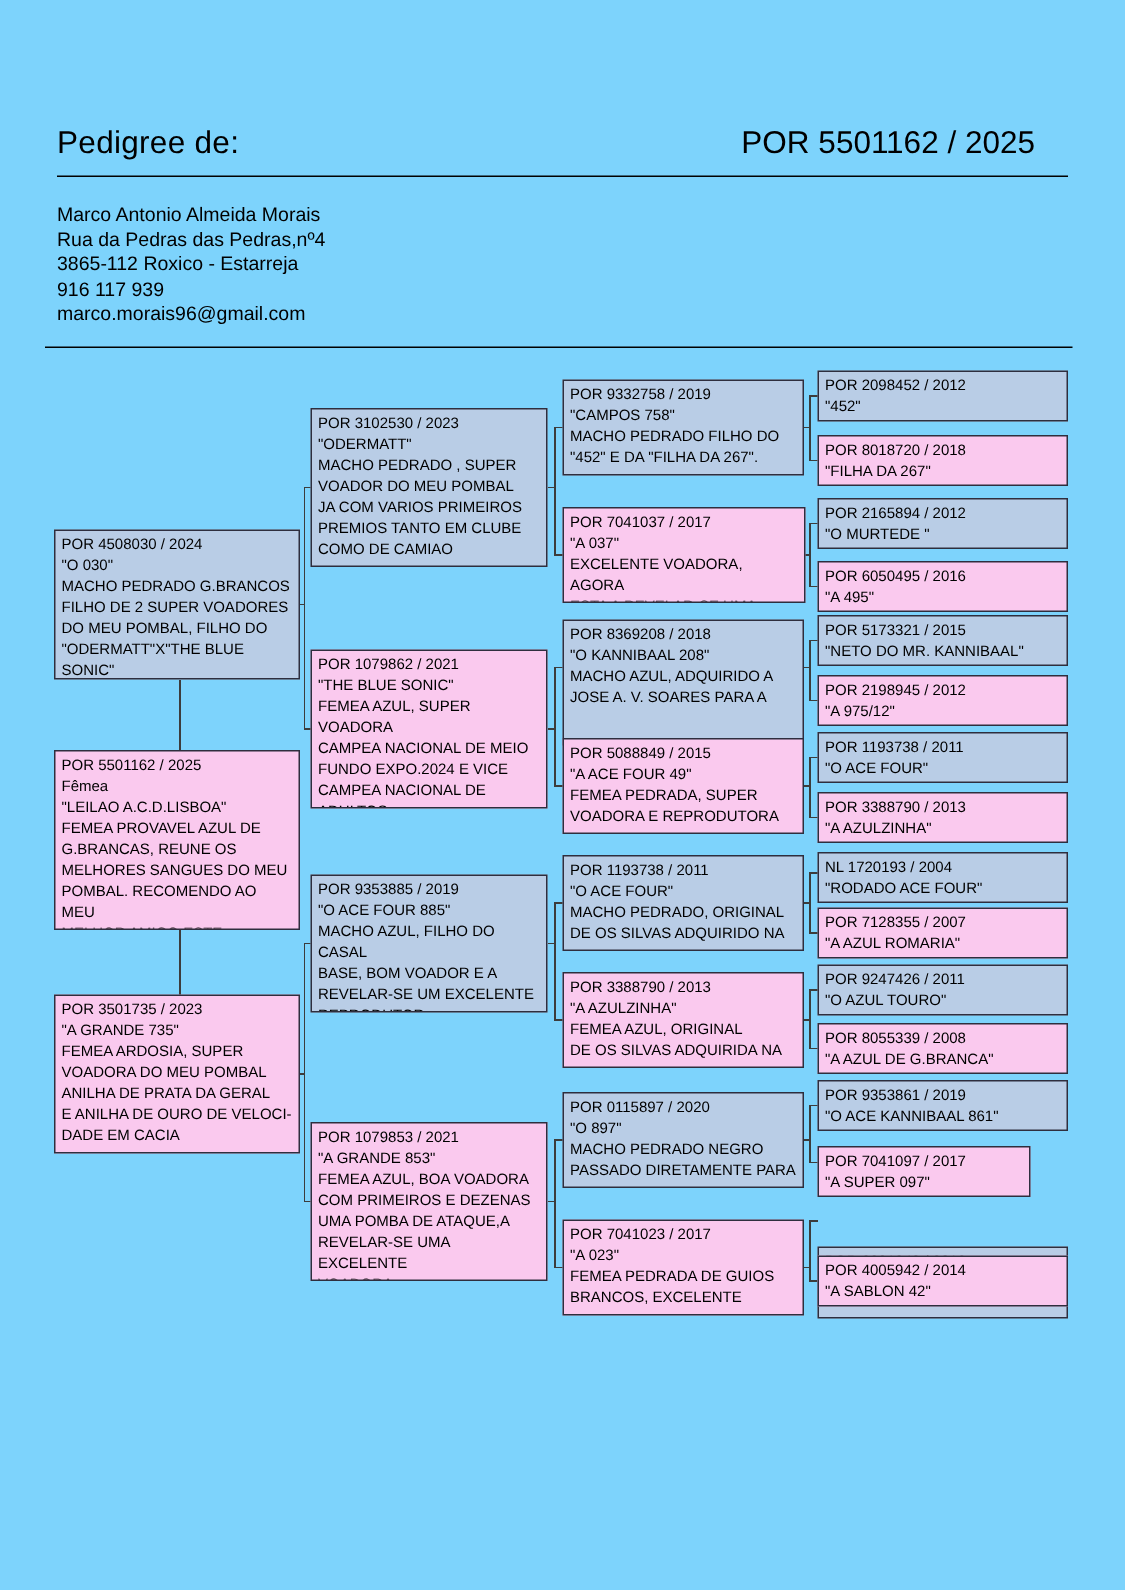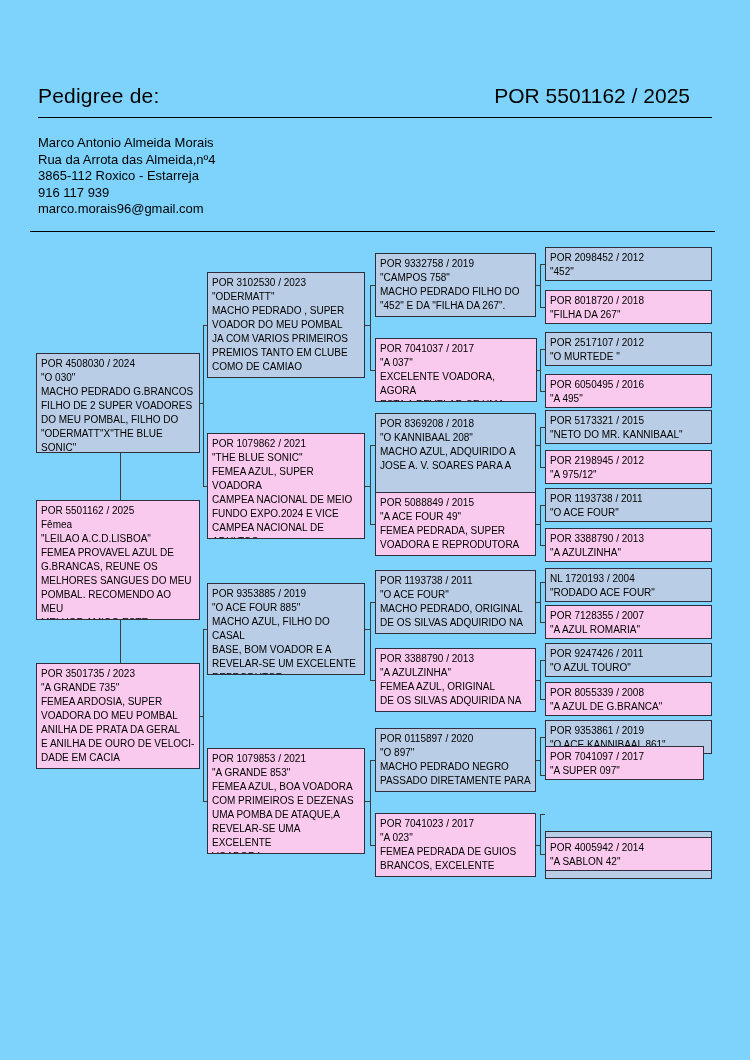--- a/index.html
+++ b/index.html
@@ -38,21 +38,21 @@
 <div class="page">
 
   <div class="header-row">
     <span class="header-title">Pedigree de:</span>
     <span class="header-ring">POR 5501162 / 2025</span>
   </div>
   <div class="rule rule-1"></div>
 
   <div class="owner">
     <div>Marco Antonio Almeida Morais</div>
-    <div>Rua da Arrota das Almeida,nº4</div>
+    <div>Rua da Pedras das Pedras,nº4</div>
     <div>3865-112 Roxico - Estarreja</div>
     <div>916 117 939</div>
     <div>marco.morais96@gmail.com</div>
   </div>
   <div class="rule rule-2"></div>
 
   <svg class="connectors" width="750" height="1060" viewBox="0 0 750 1060">
     <path d="M120,453 V500 M120,620 V663
              M207,325 H203 V486 H207 M203,403 H200
              M207,629 H203 V801 H207 M203,716 H200
@@ -150,21 +150,21 @@
 PASSADO DIRETAMENTE PARA</div>
   <div class="box female" style="left:375px;top:813px;width:161px;height:64px">POR 7041023 / 2017
 "A 023"
 FEMEA PEDRADA DE GUIOS
 BRANCOS, EXCELENTE</div>
 
   <div class="box male" style="left:545px;top:247px;width:167px;height:34px">POR 2098452 / 2012
 "452"</div>
   <div class="box female" style="left:545px;top:290px;width:167px;height:34px">POR 8018720 / 2018
 "FILHA DA 267"</div>
-  <div class="box male" style="left:545px;top:332px;width:167px;height:34px">POR 2517107 / 2012
+  <div class="box male" style="left:545px;top:332px;width:167px;height:34px">POR 2165894 / 2012
 "O MURTEDE "</div>
   <div class="box female" style="left:545px;top:374px;width:167px;height:34px">POR 6050495 / 2016
 "A 495"</div>
   <div class="box male" style="left:545px;top:410px;width:167px;height:34px">POR 5173321 / 2015
 "NETO  DO MR. KANNIBAAL"</div>
   <div class="box female" style="left:545px;top:450px;width:167px;height:34px">POR 2198945 / 2012
 "A 975/12"</div>
   <div class="box male" style="left:545px;top:488px;width:167px;height:34px">POR 1193738 / 2011
 "O ACE FOUR"</div>
   <div class="box female" style="left:545px;top:528px;width:167px;height:34px">POR 3388790 / 2013
@@ -172,20 +172,20 @@
   <div class="box male" style="left:545px;top:568px;width:167px;height:34px">NL 1720193 / 2004
 "RODADO ACE FOUR"</div>
   <div class="box female" style="left:545px;top:605px;width:167px;height:34px">POR 7128355 / 2007
 "A AZUL ROMARIA"</div>
   <div class="box male" style="left:545px;top:643px;width:167px;height:34px">POR 9247426 / 2011
 "O AZUL TOURO"</div>
   <div class="box female" style="left:545px;top:682px;width:167px;height:34px">POR 8055339 / 2008
 "A AZUL DE G.BRANCA"</div>
   <div class="box male" style="left:545px;top:720px;width:167px;height:34px">POR 9353861 / 2019
 "O ACE KANNIBAAL 861"</div>
-  <div class="box female" style="left:545px;top:746px;width:159px;height:34px">POR 7041097 / 2017
+  <div class="box female" style="left:545px;top:764px;width:142px;height:34px">POR 7041097 / 2017
 "A SUPER 097"</div>
   <div class="box male" style="left:545px;top:831px;width:167px;height:48px">POR 6291949 / 2016
 "O PIGARXO DO SOARES"</div>
   <div class="box female" style="left:545px;top:837px;width:167px;height:34px">POR 4005942 / 2014
 "A SABLON 42"</div>
 
 </div>
 
 </body></html>

